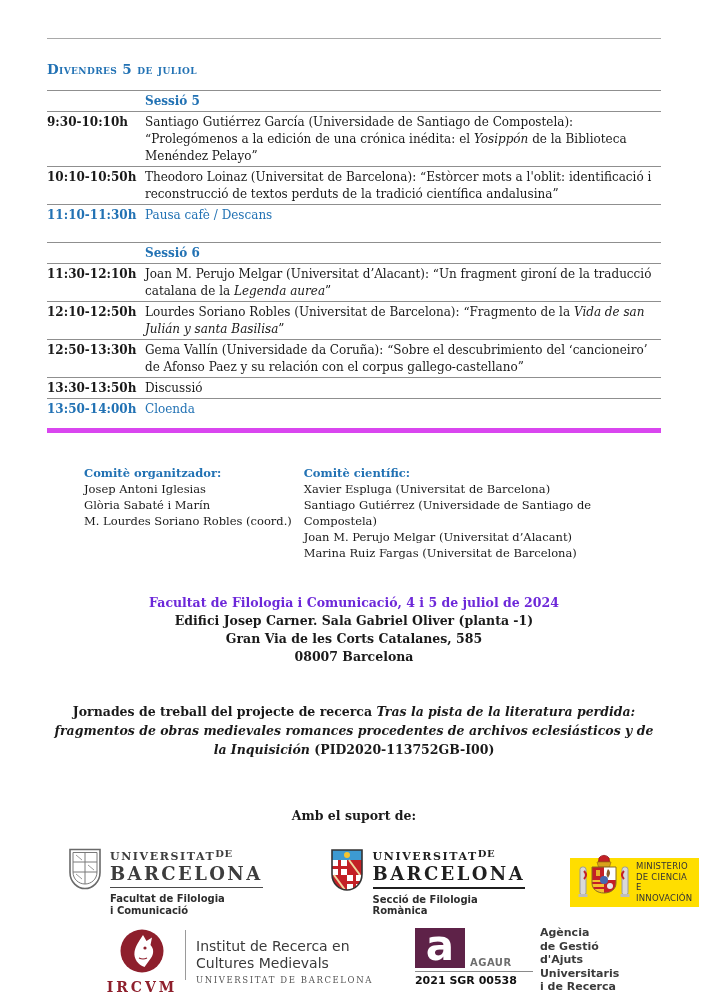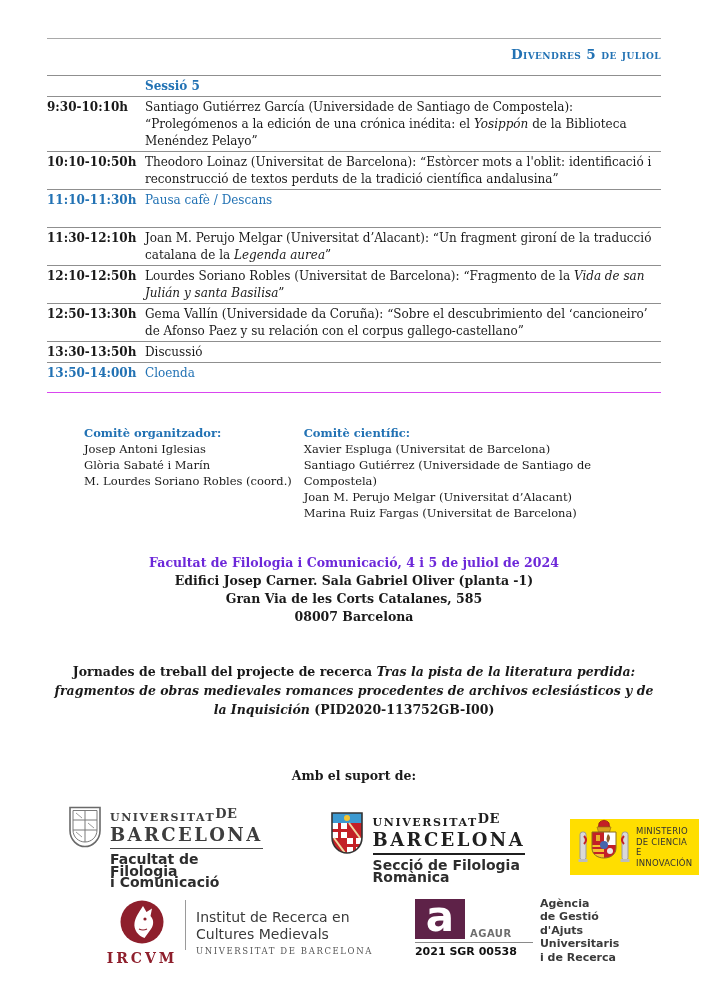--- a/index.html
+++ b/index.html
@@ -4,30 +4,30 @@
 <style>
   * { margin:0; padding:0; box-sizing:border-box; }
   html,body { background:#ffffff; }
   body {
     width:707px; height:1000px; overflow:hidden;
     font-family:"DejaVu Serif", serif; color:#1a1a1a;
   }
   .page { padding:38px 46px 0 47px; }
 
   
-  .day-header { border-top:1px solid #a9a9a9; padding-top:5px; text-align:right; }
+  .day-header { border-top:1px solid #a9a9a9; padding-top:20px; text-align:left; }
   .day-title {
     color:#2272b4; font-weight:bold; font-variant:small-caps;
     font-size:13.5px; letter-spacing:.4px;
   }
 
   
   table.schedule {
     width:100%; border-collapse:collapse; margin-top:12px;
-    border-bottom:1px solid #d946ef;
+    border-bottom:5px solid #d946ef;
   }
   table.schedule tr { border-top:1px solid #8f8f8f; }
   table.schedule td {
     vertical-align:top; font-size:12px; line-height:17px; padding:2px 0 1px;
   }
   td.col-time { width:98px; font-weight:bold; white-space:nowrap; }
   td.col-desc { padding-right:4px; }
   tr.session td { color:#2272b4; font-weight:bold; }
   tr.break td { color:#2272b4;margin-top:24px; }
   tr.break.tall-18 td { padding-bottom:18px; }
@@ -55,30 +55,30 @@
 
   
   .logo-row-1 { display:flex; align-items:center; margin-top:23px; }
   .logo-row-2 { display:flex; align-items:flex-start; margin-top:10px; }
   .sans { font-family:"DejaVu Sans", sans-serif; }
 
   
   .ub-logo { display:flex; align-items:flex-start; }
   .ub-shield { flex:0 0 auto; margin-right:8px; }
   .ub-uni-line1 { font-size:11px; letter-spacing:1.6px; font-weight:bold; color:#3d3d3d; white-space:nowrap; }
-  .ub-uni-de { font-size:13px; letter-spacing:.5px; vertical-align:3px; }
+  .ub-uni-de { font-size:10px; letter-spacing:.5px; vertical-align:3px; }
   .ub-uni-line2 { font-size:18px; letter-spacing:2.4px; font-weight:bold; color:#3d3d3d; white-space:nowrap; }
   .ub-rule { border-top:1.5px solid #4a4a4a; margin-top:3px; }
-  .ub-unit { font-family:"DejaVu Sans", sans-serif; font-size:14px; font-weight:bold; color:#2d2d2d; line-height:11.5px; margin-top:5px; }
+  .ub-unit { font-family:"DejaVu Sans", sans-serif; font-size:10px; font-weight:bold; color:#2d2d2d; line-height:11.5px; margin-top:5px; }
   .ub-color .ub-uni-line1, .ub-color .ub-uni-line2 { color:#1f1f1f; }
   .ub-color .ub-rule { border-top:2px solid #1f1f1f; }
 
   
   .ministerio-logo {
-    background:#ffde00; width:140px; height:56px; display:flex;
+    background:#ffde00; width:140px; height:49px; display:flex;
     align-items:center; padding:16px 7px; margin-left:45px;
   }
   .ministerio-text { font-size:8.5px; line-height:10.5px; color:#333; margin-left:5px; letter-spacing:.2px; }
 
   
   .aei-logo { width:64px; margin-left:9px; position:relative; height:72px; }
   .aei-e {
     position:absolute; left:2px; top:-6px; font-family:"DejaVu Serif", serif; font-style:italic;
     font-size:52px; color:#4a6fb5; line-height:52px;
   }
@@ -131,20 +131,24 @@
       <td class="col-time">9:30-10:10h</td>
       <td class="col-desc"><span>Santiago Gutiérrez García (Universidade de Santiago de Compostela): “Prolegómenos a la edición de una crónica inédita: el </span><i>Yosippón</i><span> de la Biblioteca Menéndez Pelayo”</span></td>
     </tr>
     <tr>
       <td class="col-time">10:10-10:50h</td>
       <td class="col-desc"><span>Theodoro Loinaz (Universitat de Barcelona): “Estòrcer mots a l'oblit: identificació i reconstrucció de textos perduts de la tradició científica andalusina”</span></td>
     </tr>
     <tr class="break tall-18">
       <td class="col-time">11:10-11:30h</td>
       <td class="col-desc"><span>Pausa cafè / Descans</span></td>
+    </tr>
+    <tr class="session">
+      <td class="col-time"></td>
+      <td class="col-desc">Sessió 6</td>
     </tr>
     <tr>
       <td class="col-time">11:30-12:10h</td>
       <td class="col-desc"><span>Joan M. Perujo Melgar (Universitat d’Alacant): “Un fragment gironí de la traducció catalana de la </span><i>Legenda aurea</i><span>”</span></td>
     </tr>
     <tr>
       <td class="col-time">12:10-12:50h</td>
       <td class="col-desc"><span>Lourdes Soriano Robles (Universitat de Barcelona): “Fragmento de la </span><i>Vida de san Julián y santa Basilisa</i><span>”</span></td>
     </tr>
     <tr>

